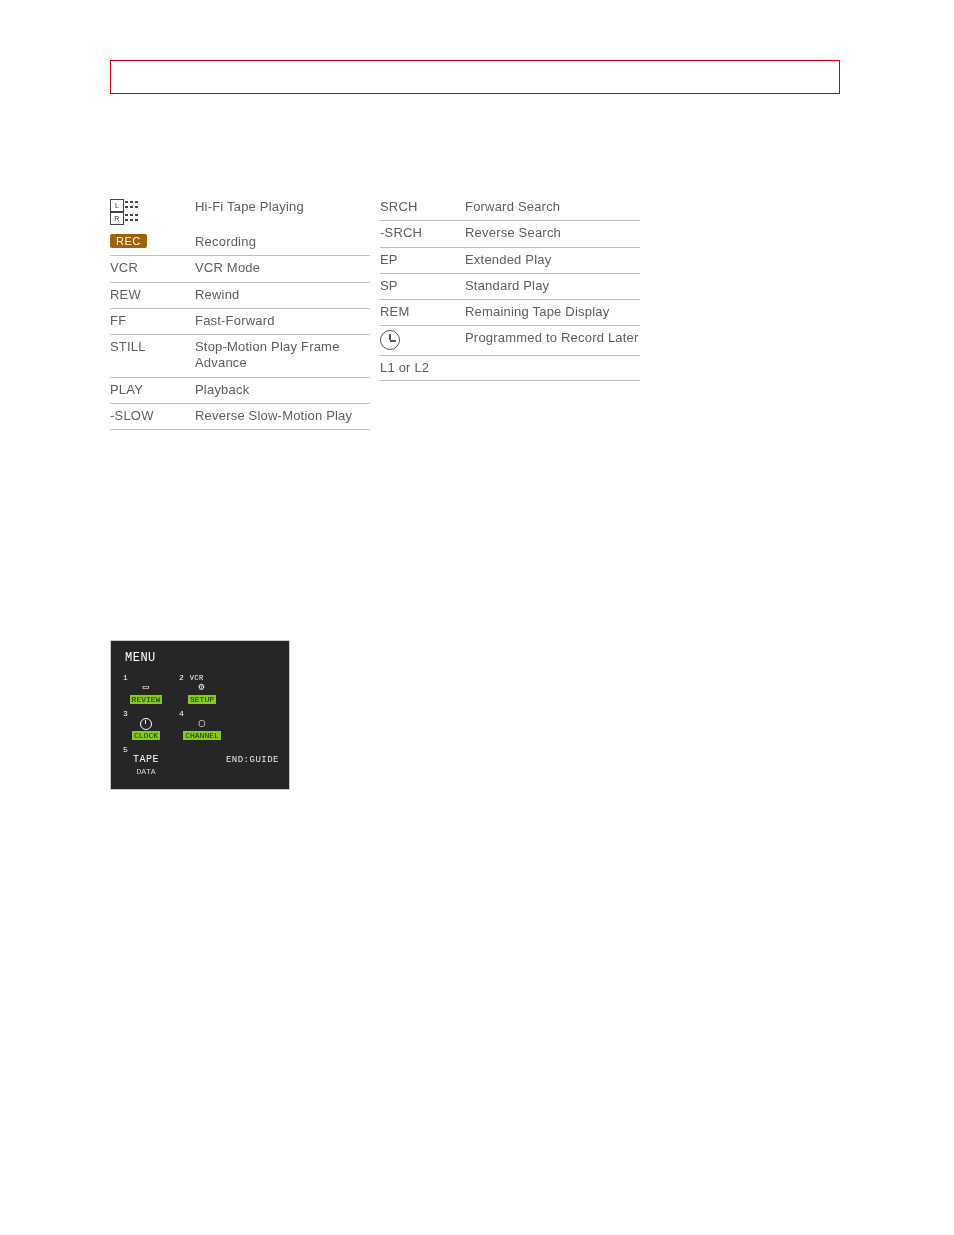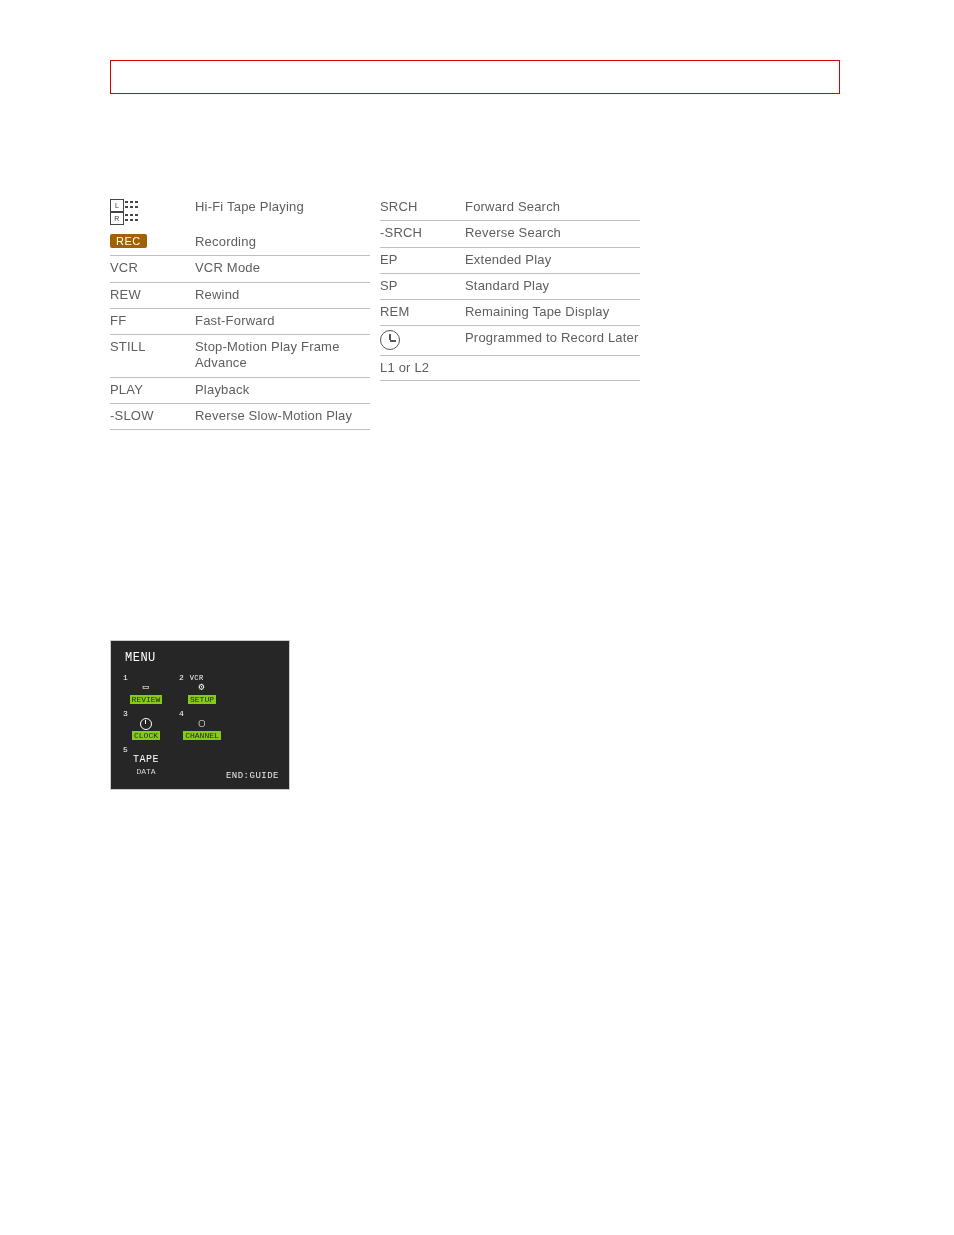--- a/index.html
+++ b/index.html
@@ -107,21 +107,21 @@
     padding: 10px 8px 8px 8px;
     box-sizing: border-box;
   }
   .tvmenu .title { font-size: 12px; margin-bottom: 8px; margin-left: 6px; }
   .tvmenu .items { display:flex; flex-wrap:wrap; gap:4px 6px; margin-left: 2px; }
   .tvmenu .item { width: 50px; text-align:center; }
   .tvmenu .item .num { font-size: 8px; text-align:left; margin-left:2px; }
   .tvmenu .item .glyph { height: 12px; font-size:10px; line-height:12px; }
   .tvmenu .item .lbl { background:#84cc16; color:#262626; font-size:8px; padding:0 2px; display:inline-block; margin-top:1px; letter-spacing:0; }
   .tvmenu .item.sub .lbl { background:transparent; color:#d6d6d6; }
-  .tvmenu .end { position:absolute; right:10px; bottom:8px; font-size:9px; color:#e8e8e8; }
+  .tvmenu .end { position:absolute; right:10px; bottom:24px; font-size:9px; color:#e8e8e8; }
   .tvmenu .miniclock { width:10px; height:10px; border:1px solid #fff; border-radius:50%; display:inline-block; position:relative; }
   .tvmenu .miniclock:before { content:""; position:absolute; width:1px; height:4px; background:#fff; left:4px; top:1px; }
 </style>
 </head>
 <body>
 
 <div class="page">
 
   <div class="redbox"></div>
 

